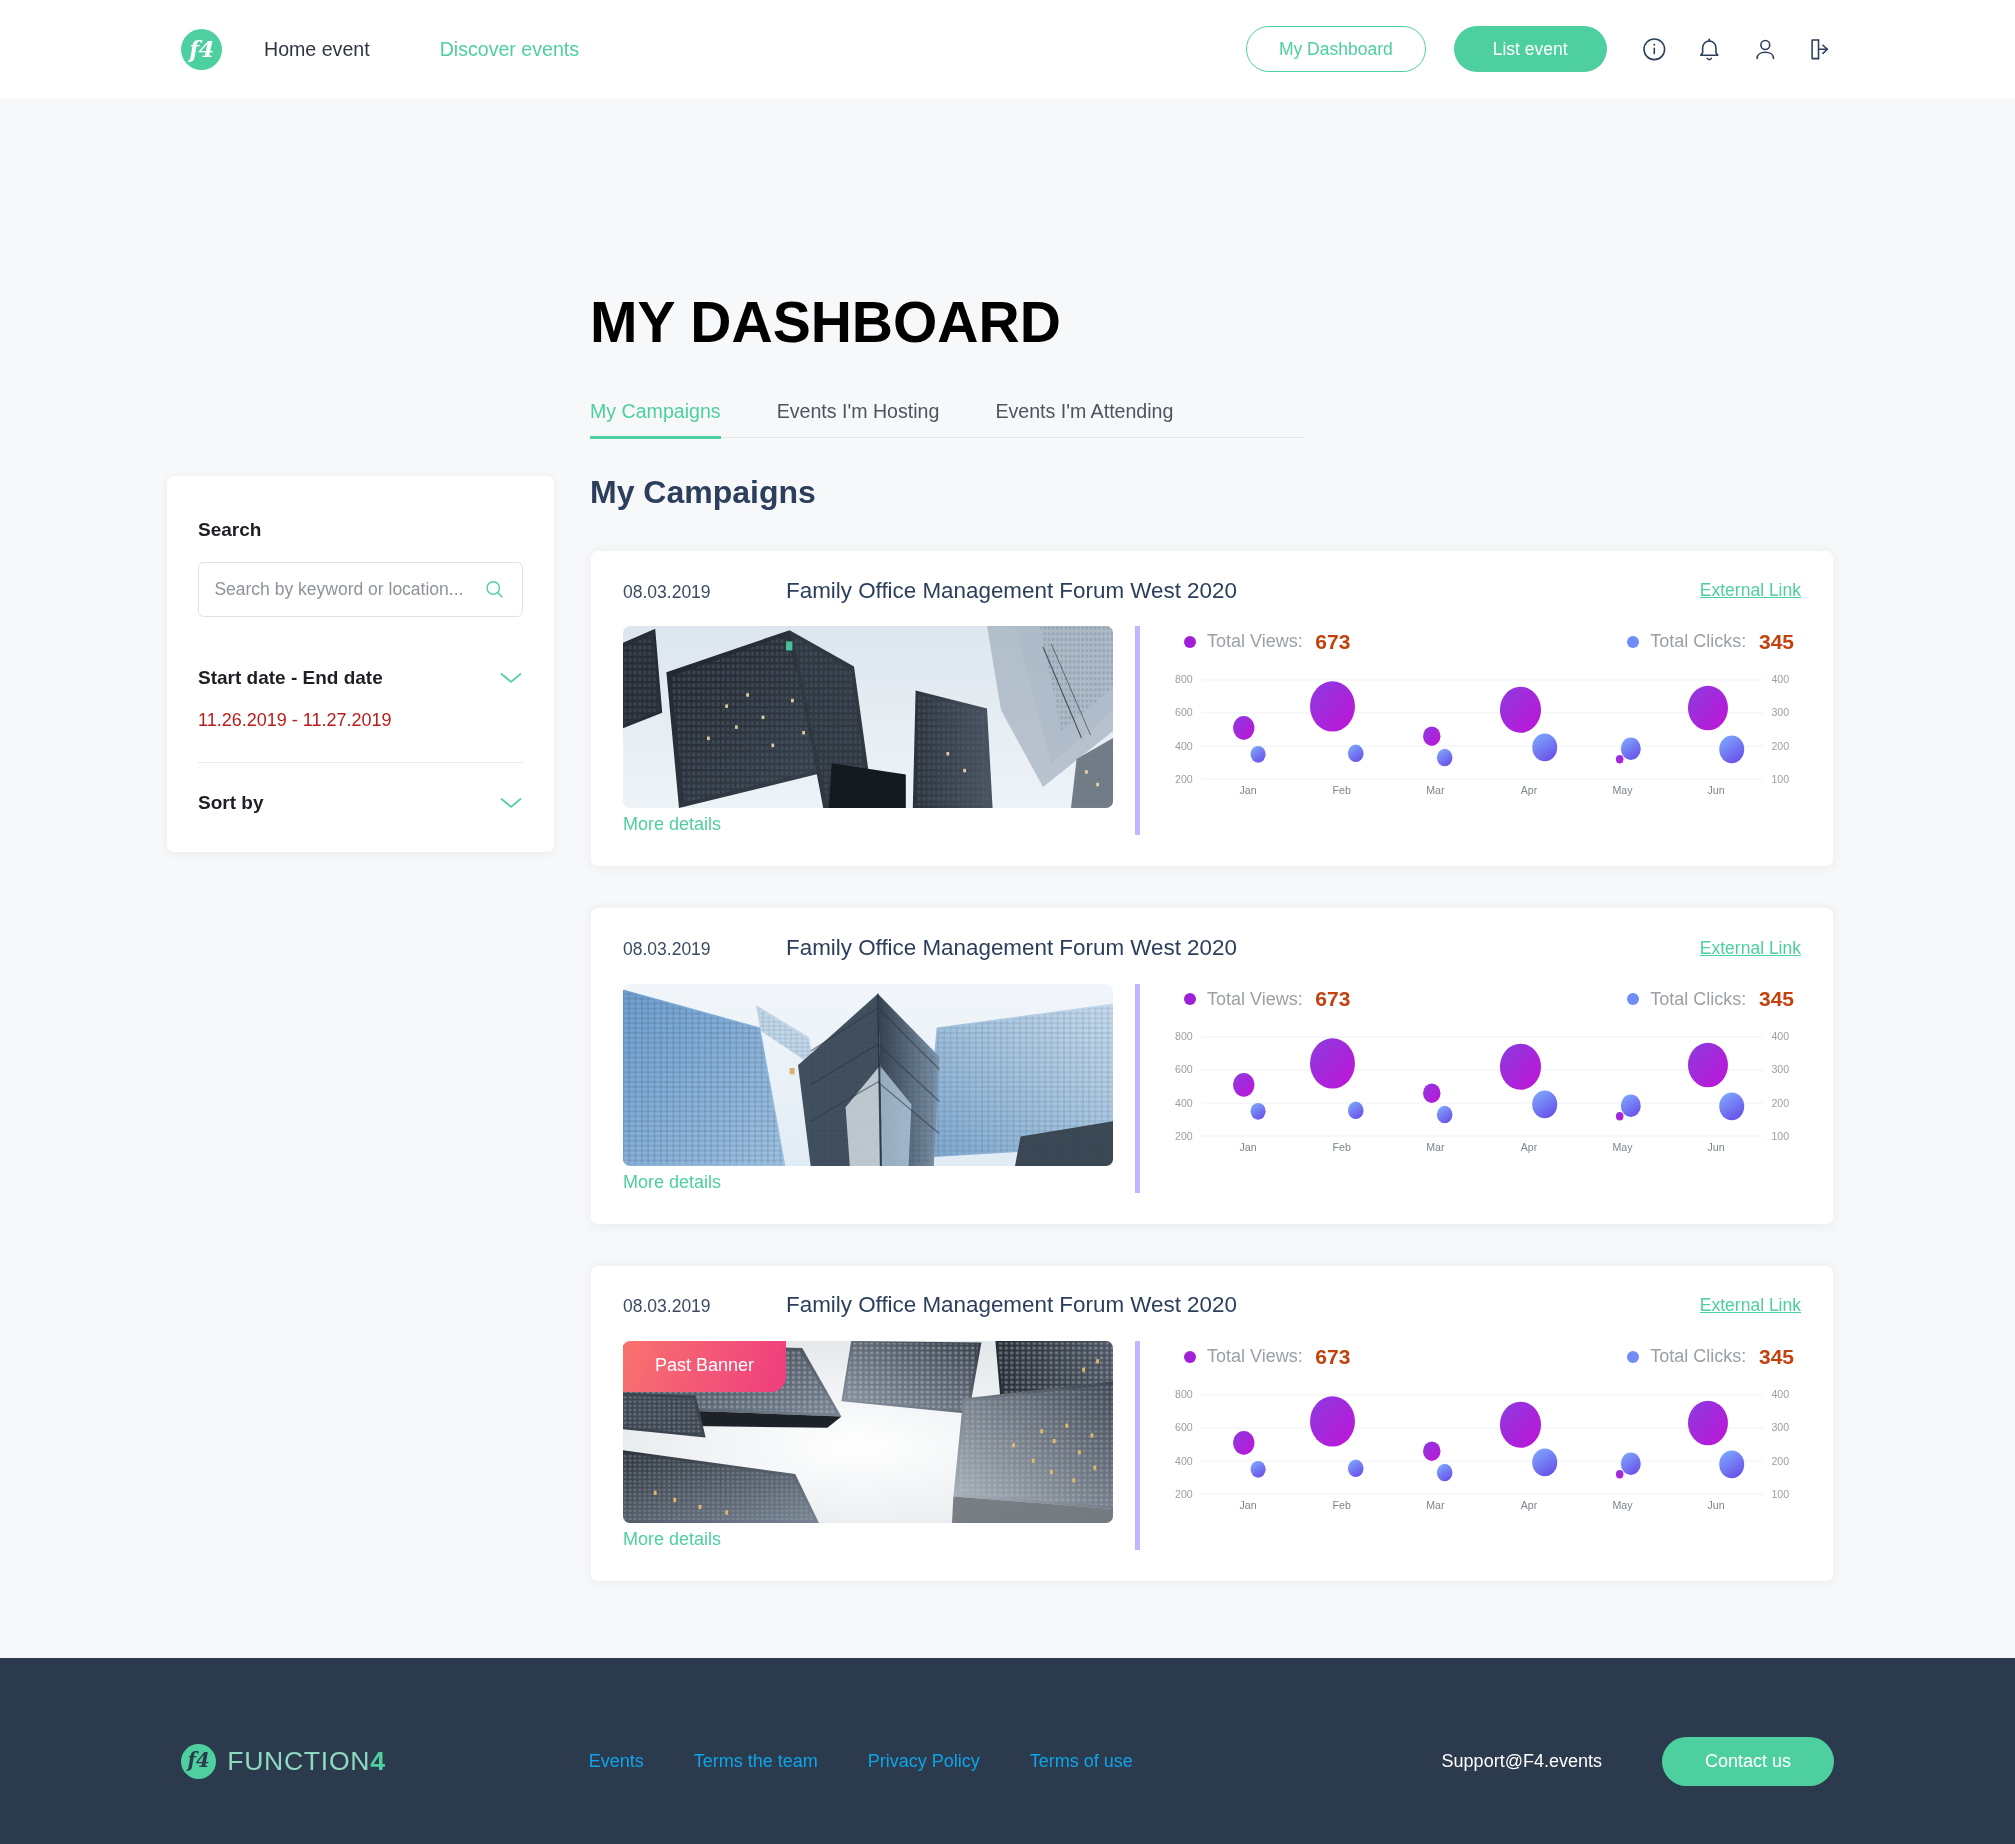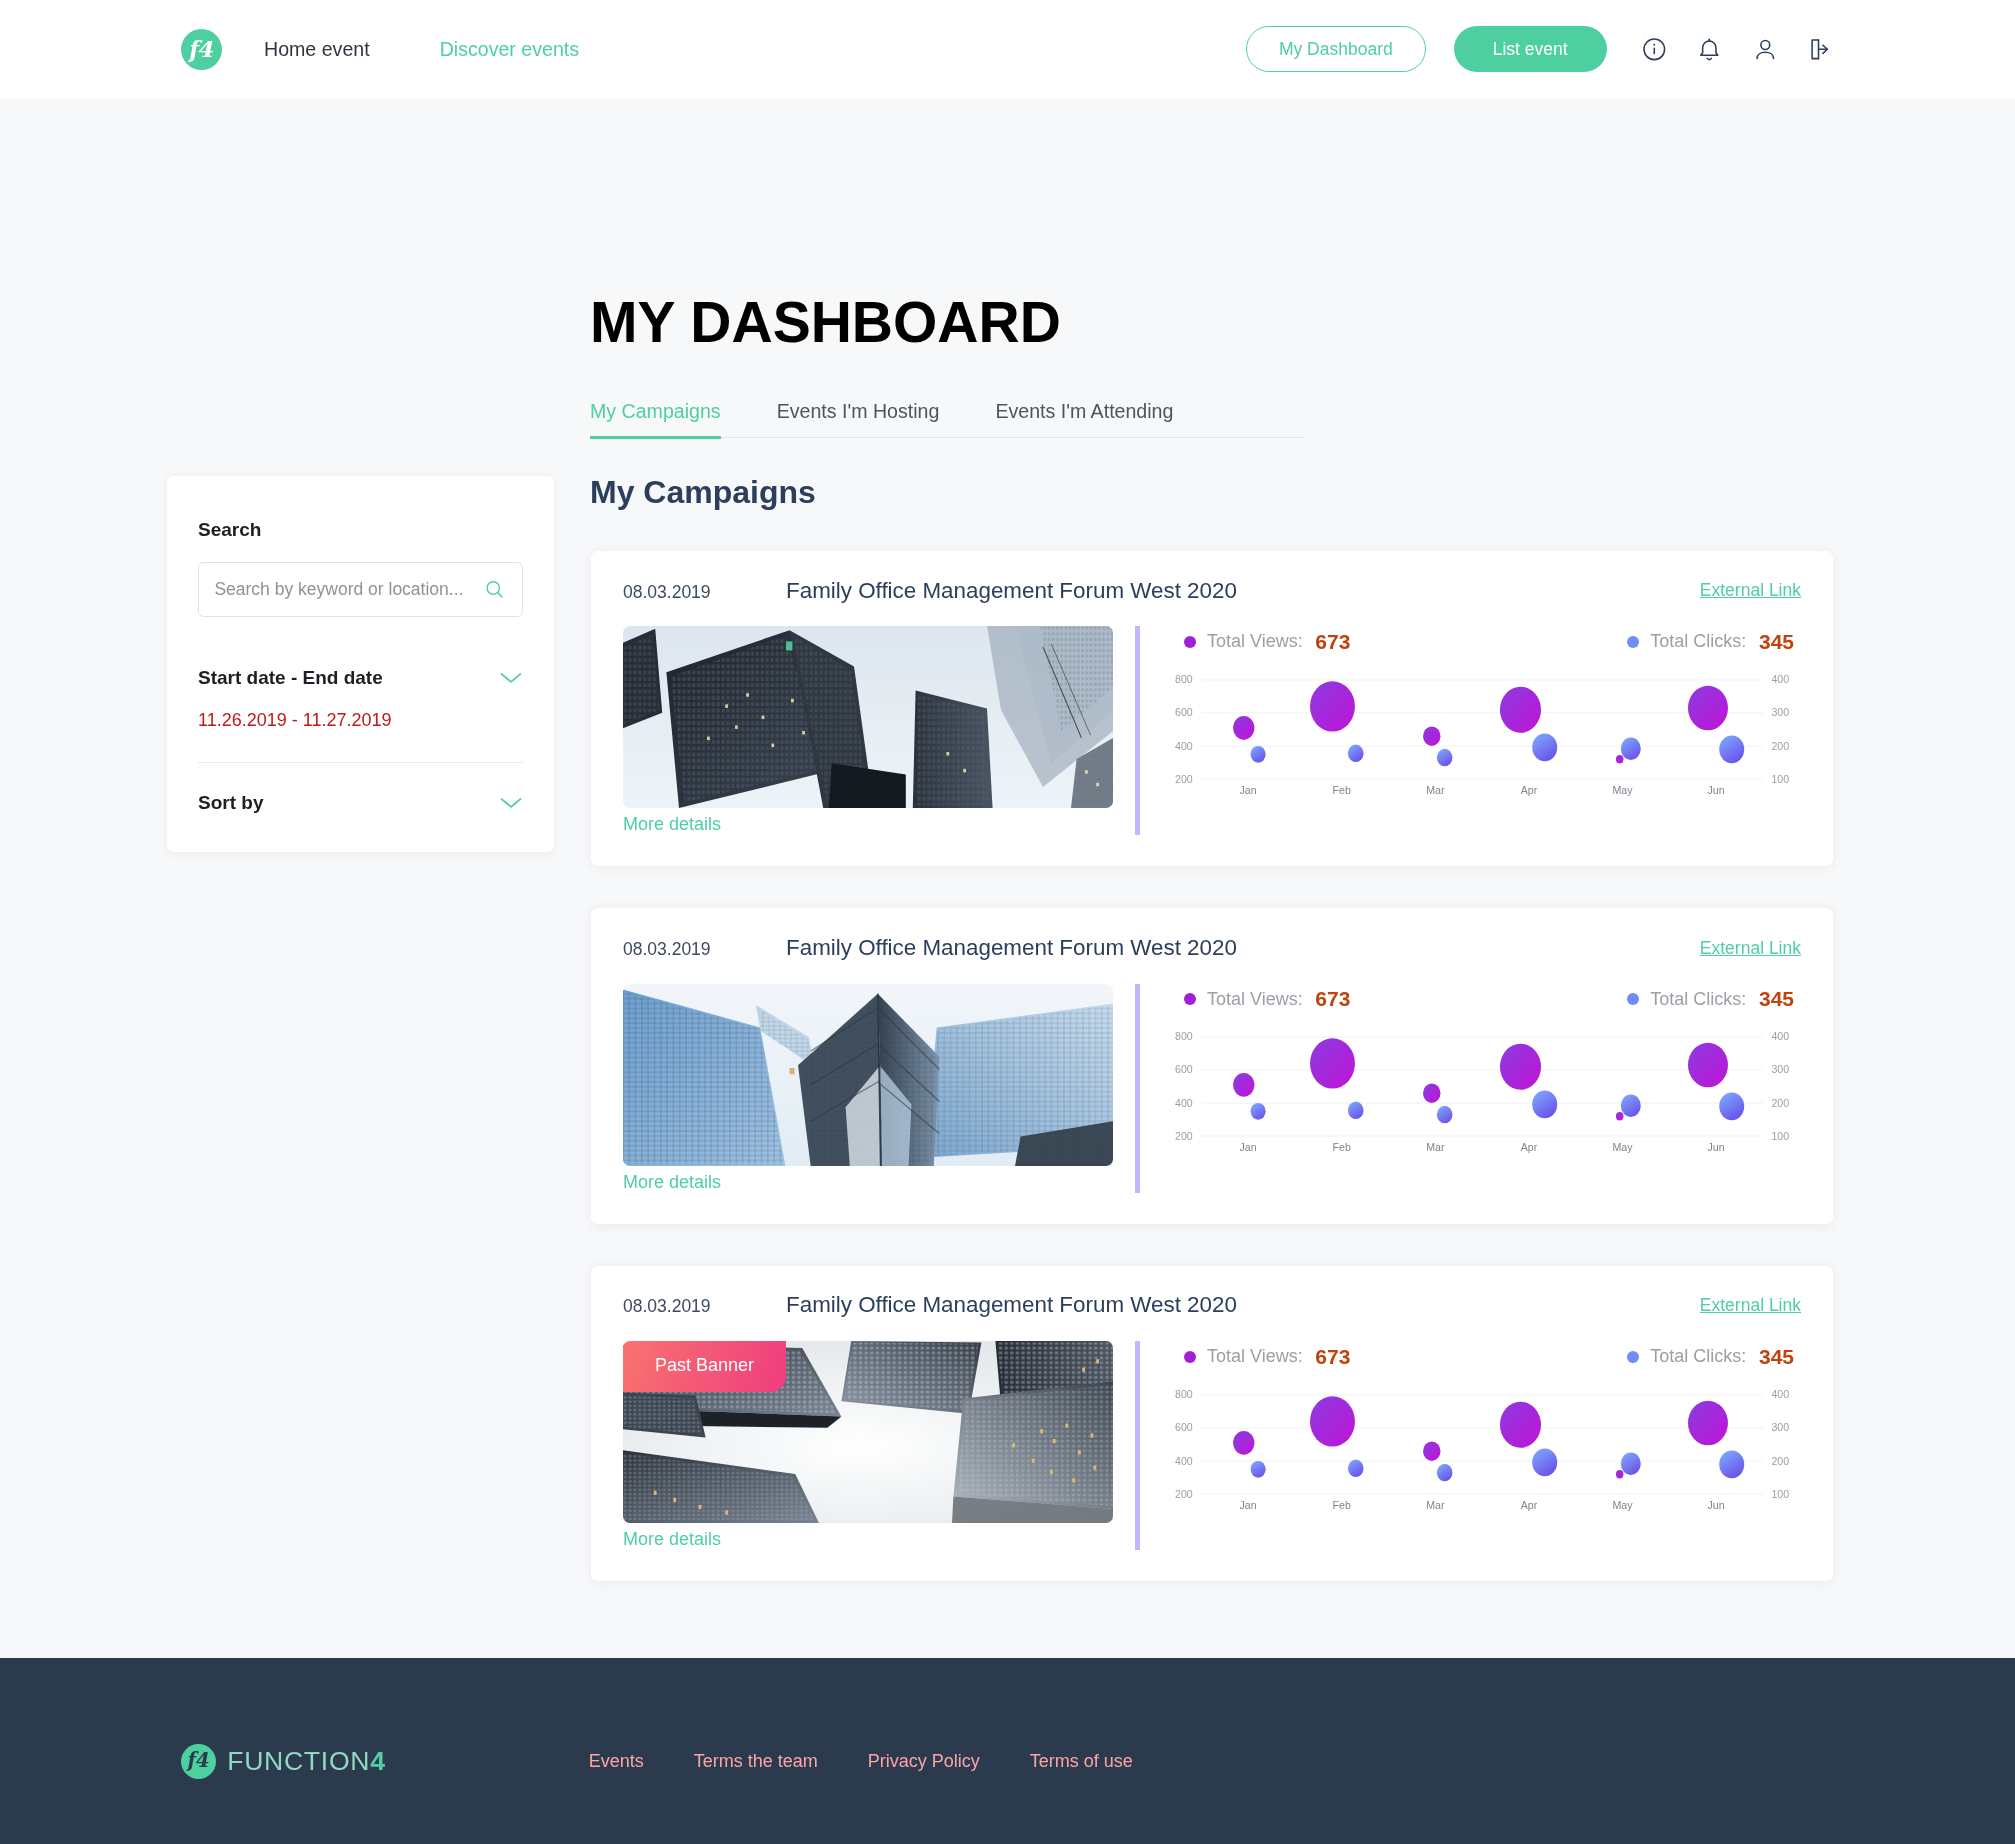--- a/index.html
+++ b/index.html
@@ -262,21 +262,21 @@
   .f-wordmark {
     margin-left: 11.2px;
     font-size: 26.6px;
     letter-spacing: 0.7px;
     color: #8fd9c0;
     font-weight: 400;
   }
   .f-wordmark .four { color: #4ecfa0; font-weight: 700; }
   .f-nav { display: flex; align-items: center; margin-left: 203px; }
   .f-nav a {
-    color: #fca5a5; font-size: 18px; text-decoration: none;
+    color: #0ea5e9; font-size: 18px; text-decoration: none;
     margin-right: 50px; white-space: nowrap;
   }
   .f-nav a:last-child { margin-right: 0; }
   .f-right { position: absolute; right: 181px; display: flex; align-items: center; }
   .f-support { color: #ffffff; font-size: 18px; margin-right: 60px; white-space: nowrap; }
   .btn-contact {
     height: 49px; padding: 0 43px;
     background: #4ecfa0; border: none; border-radius: 24.5px;
     color: #ffffff; font-size: 18px;
     font-family: "Liberation Sans", sans-serif;
@@ -799,14 +799,18 @@
       <span class="glyph">f4</span>
     </div>
     <div class="f-wordmark"><span>FUNCTION</span><span class="four">4</span></div>
   </div>
   <div class="f-nav">
     <a href="#">Events</a>
     <a href="#">Terms the team</a>
     <a href="#">Privacy Policy</a>
     <a href="#">Terms of use</a>
   </div>
+  <div class="f-right">
+    <div class="f-support">Support@F4.events</div>
+    <button class="btn-contact">Contact us</button>
+  </div>
 </div>
 
 
 </body></html>

